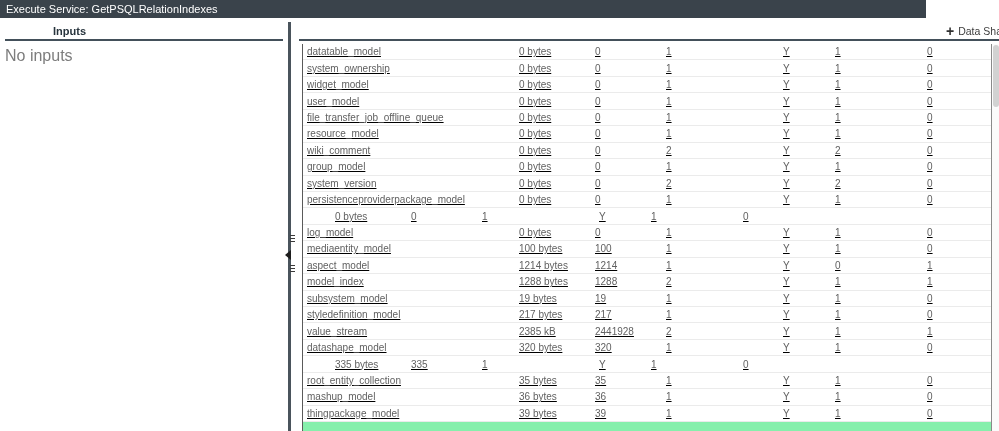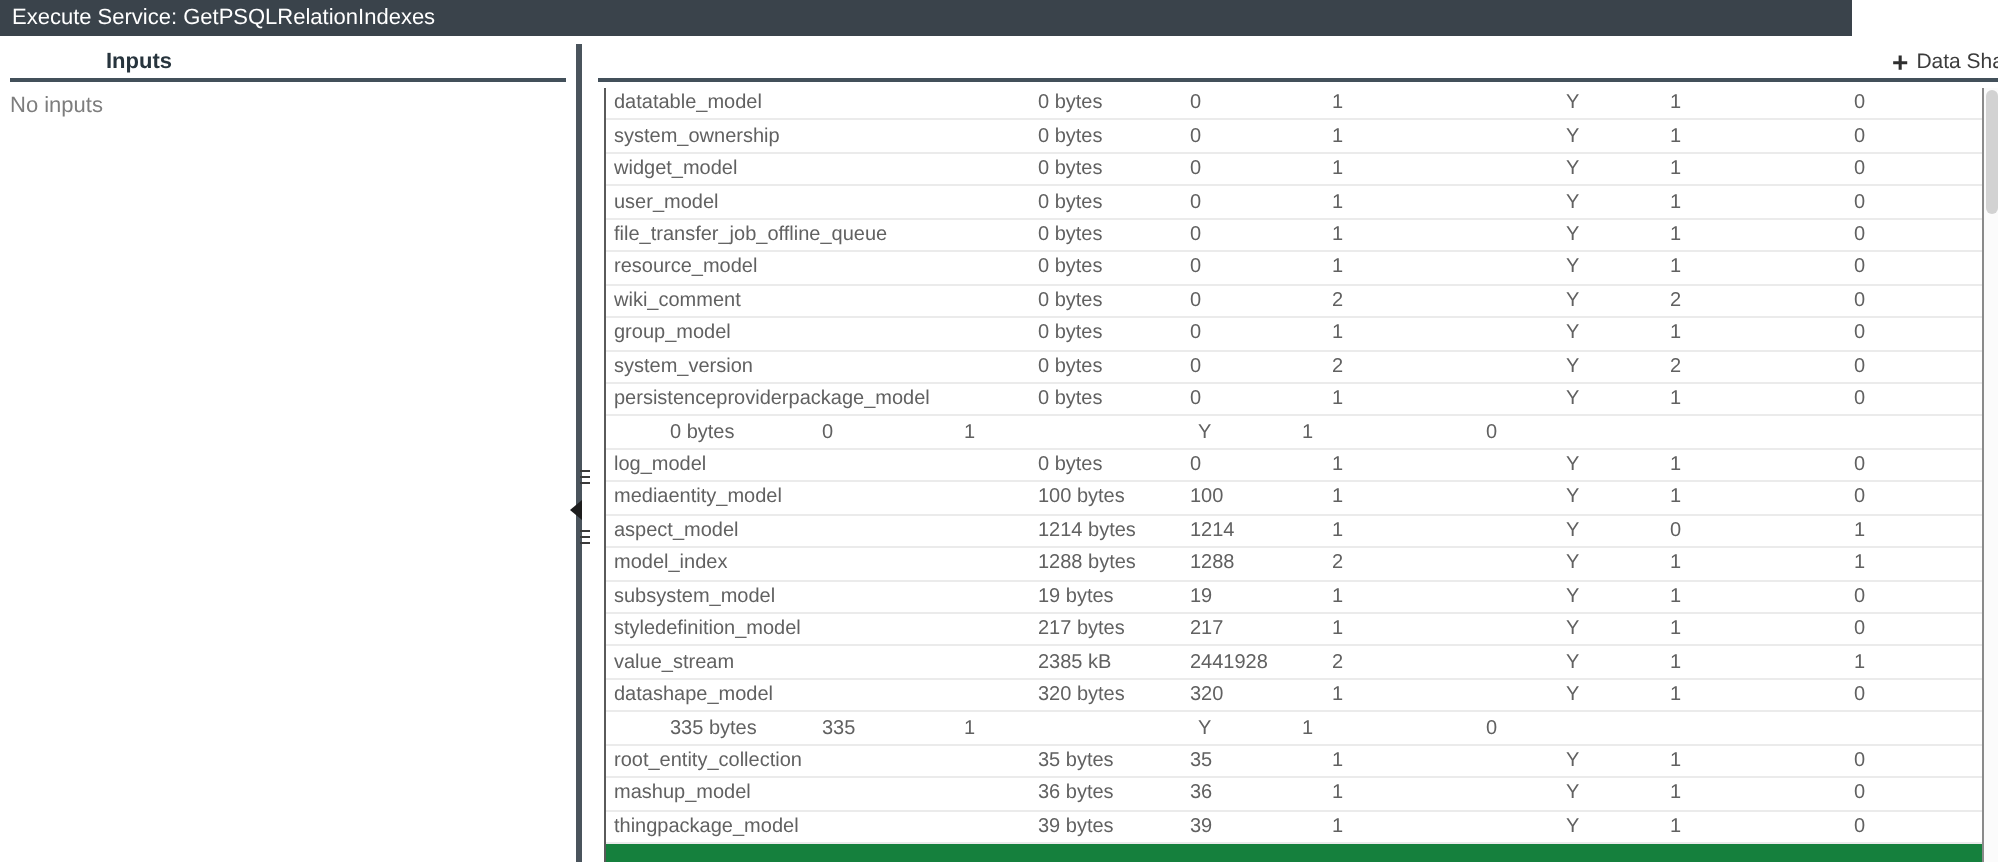--- a/index.html
+++ b/index.html
@@ -17,21 +17,21 @@
   .panel-title{
     position:absolute;top:3px;left:5px;font-size:11px;font-weight:bold;
     color:#27343d;white-space:nowrap;padding-left:48px;
   }
   .panel-rule{
     position:absolute;top:17px;height:2px;background:#43505a;
   }
   .inputs-panel{position:absolute;top:22px;left:0;width:289px;height:409px;background:#fff;}
   .inputs-panel .panel-rule{left:5px;right:6px;}
   .no-inputs{
-    position:absolute;top:25px;left:5px;font-size:11px;color:#7d7d7d;white-space:nowrap;
+    position:absolute;top:25px;left:5px;font-size:16px;color:#7d7d7d;white-space:nowrap;
   }
   
   .splitter{
     position:absolute;top:22px;left:288px;width:3px;height:409px;background:#4a545c;cursor:col-resize;
   }
   .splitter .grip{
     position:absolute;left:2px;width:5px;height:9px;
     background:repeating-linear-gradient(to bottom,#3a3a3a 0 1px,transparent 1px 3px);
   }
   .splitter .grip.top{top:213px;}
@@ -47,21 +47,21 @@
   .output-panel .panel-rule{left:4px;right:0;}
   .add-datashape{
     position:absolute;top:1px;left:651px;height:16px;border:none;background:transparent;
     font-family:"Liberation Sans",sans-serif;font-size:10.5px;color:#3c3c3c;
     white-space:nowrap;padding:0;cursor:pointer;display:flex;align-items:center;gap:4px;
   }
   .add-datashape .plus{font-size:14px;font-weight:bold;color:#2f2f2f;line-height:14px;}
   
   .result-table{
     position:absolute;top:22px;left:7px;width:689px;height:387px;
-    border-left:1px solid #5a5a5a;box-sizing:border-box;overflow:hidden;background:#15803d;
+    border-left:1px solid #5a5a5a;box-sizing:border-box;overflow:hidden;background:#86efac;text-decoration:underline;
   }
   .trow{
     display:flex;height:16.45px;box-sizing:border-box;align-items:center;
     border-bottom:1px solid #ebebeb;background:#fff;
   }
   .trow span{
     font-size:10px;color:#616161;white-space:nowrap;overflow:hidden;flex:0 0 auto;
     box-sizing:border-box;
   }
   .c0{width:184px;padding-left:4px;color:#585858;}

